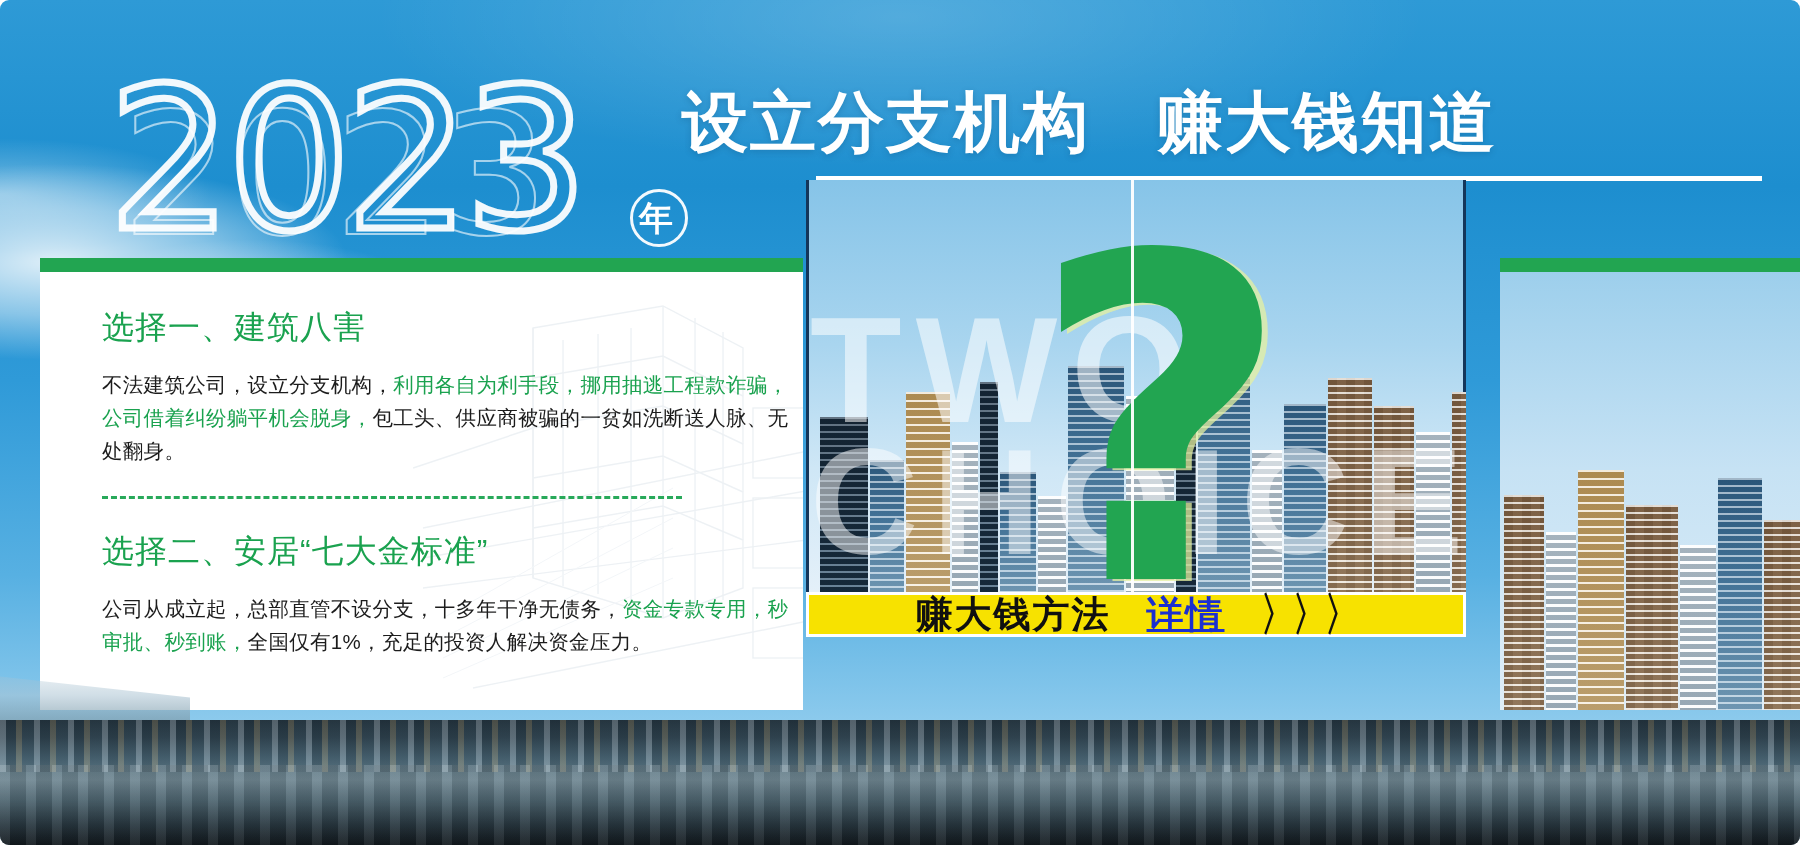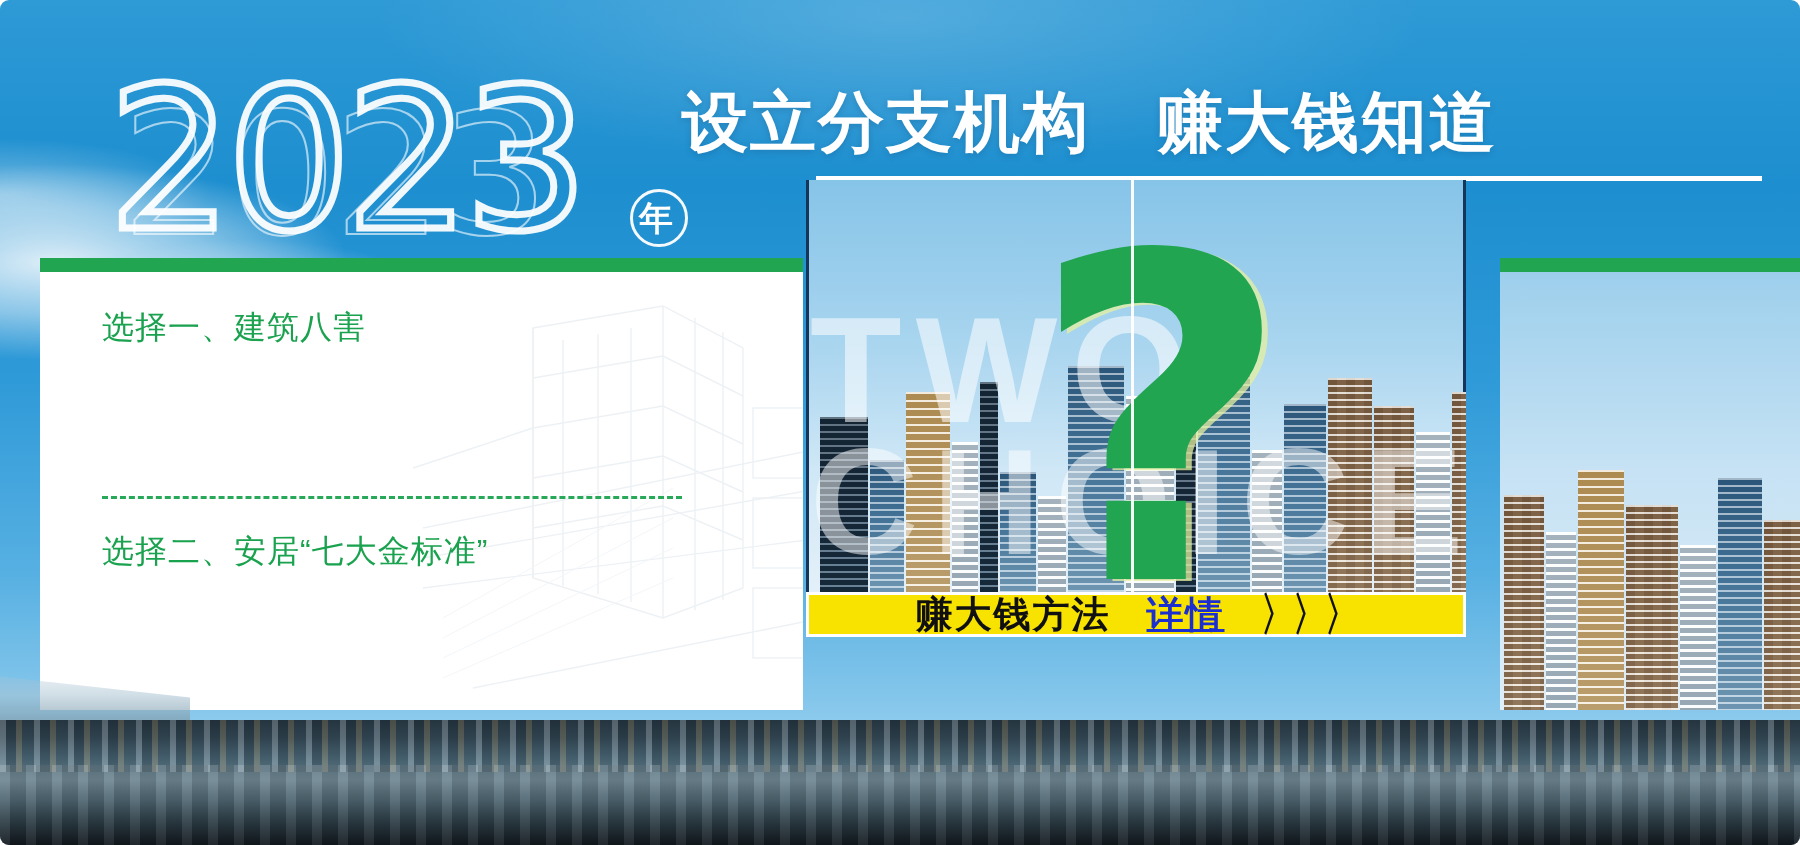--- a/index.html
+++ b/index.html
@@ -373,25 +373,31 @@
       <g stroke="#e9eef3" stroke-width="1" fill="none">
         <path d="M30 330 L260 200"></path>
           <path d="M30 350 L260 230"></path>
         <path d="M30 370 L260 260"></path>
           <path d="M30 390 L260 290"></path>
       </g>
     </svg>
 
     <div class="card-body">
       <div class="sec-title">选择一、建筑八害</div>
+      <div class="sec-para">
+        <span>不法建筑公司，设立分支机构，</span><span class="g">利用各自为利手段，挪用抽逃工程款诈骗，公司借着纠纷躺平机会脱身，</span><span>包工头、供应商被骗的一贫如洗断送人脉、无处翻身。</span>
+      </div>
     </div>
 
     <div class="dashed"></div>
 
     <div class="sec2">
       <div class="sec-title">选择二、安居“七大金标准”</div>
+      <div class="sec-para">
+        <span>公司从成立起，总部直管不设分支，十多年干净无债务，</span><span class="g">资金专款专用，秒审批、秒到账，</span><span>全国仅有1%，充足的投资人解决资金压力。</span>
+      </div>
     </div>
   </div>
 
   <div class="bridge"></div>
   <div class="waterband"></div>
 
 </div>
 
 </body></html>

